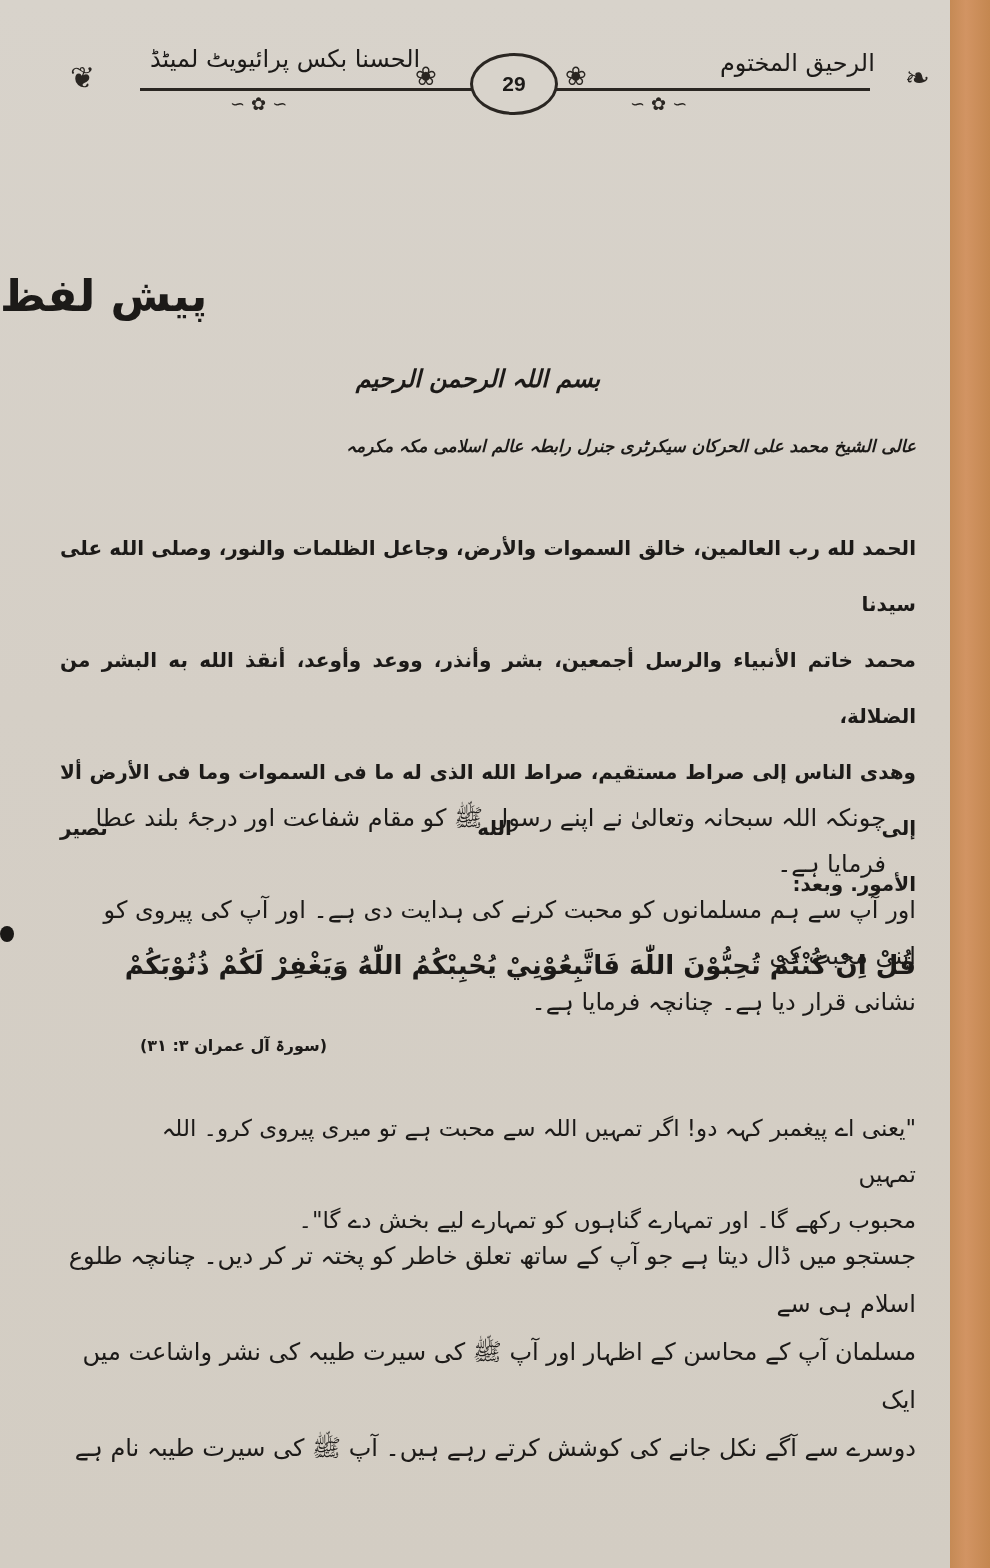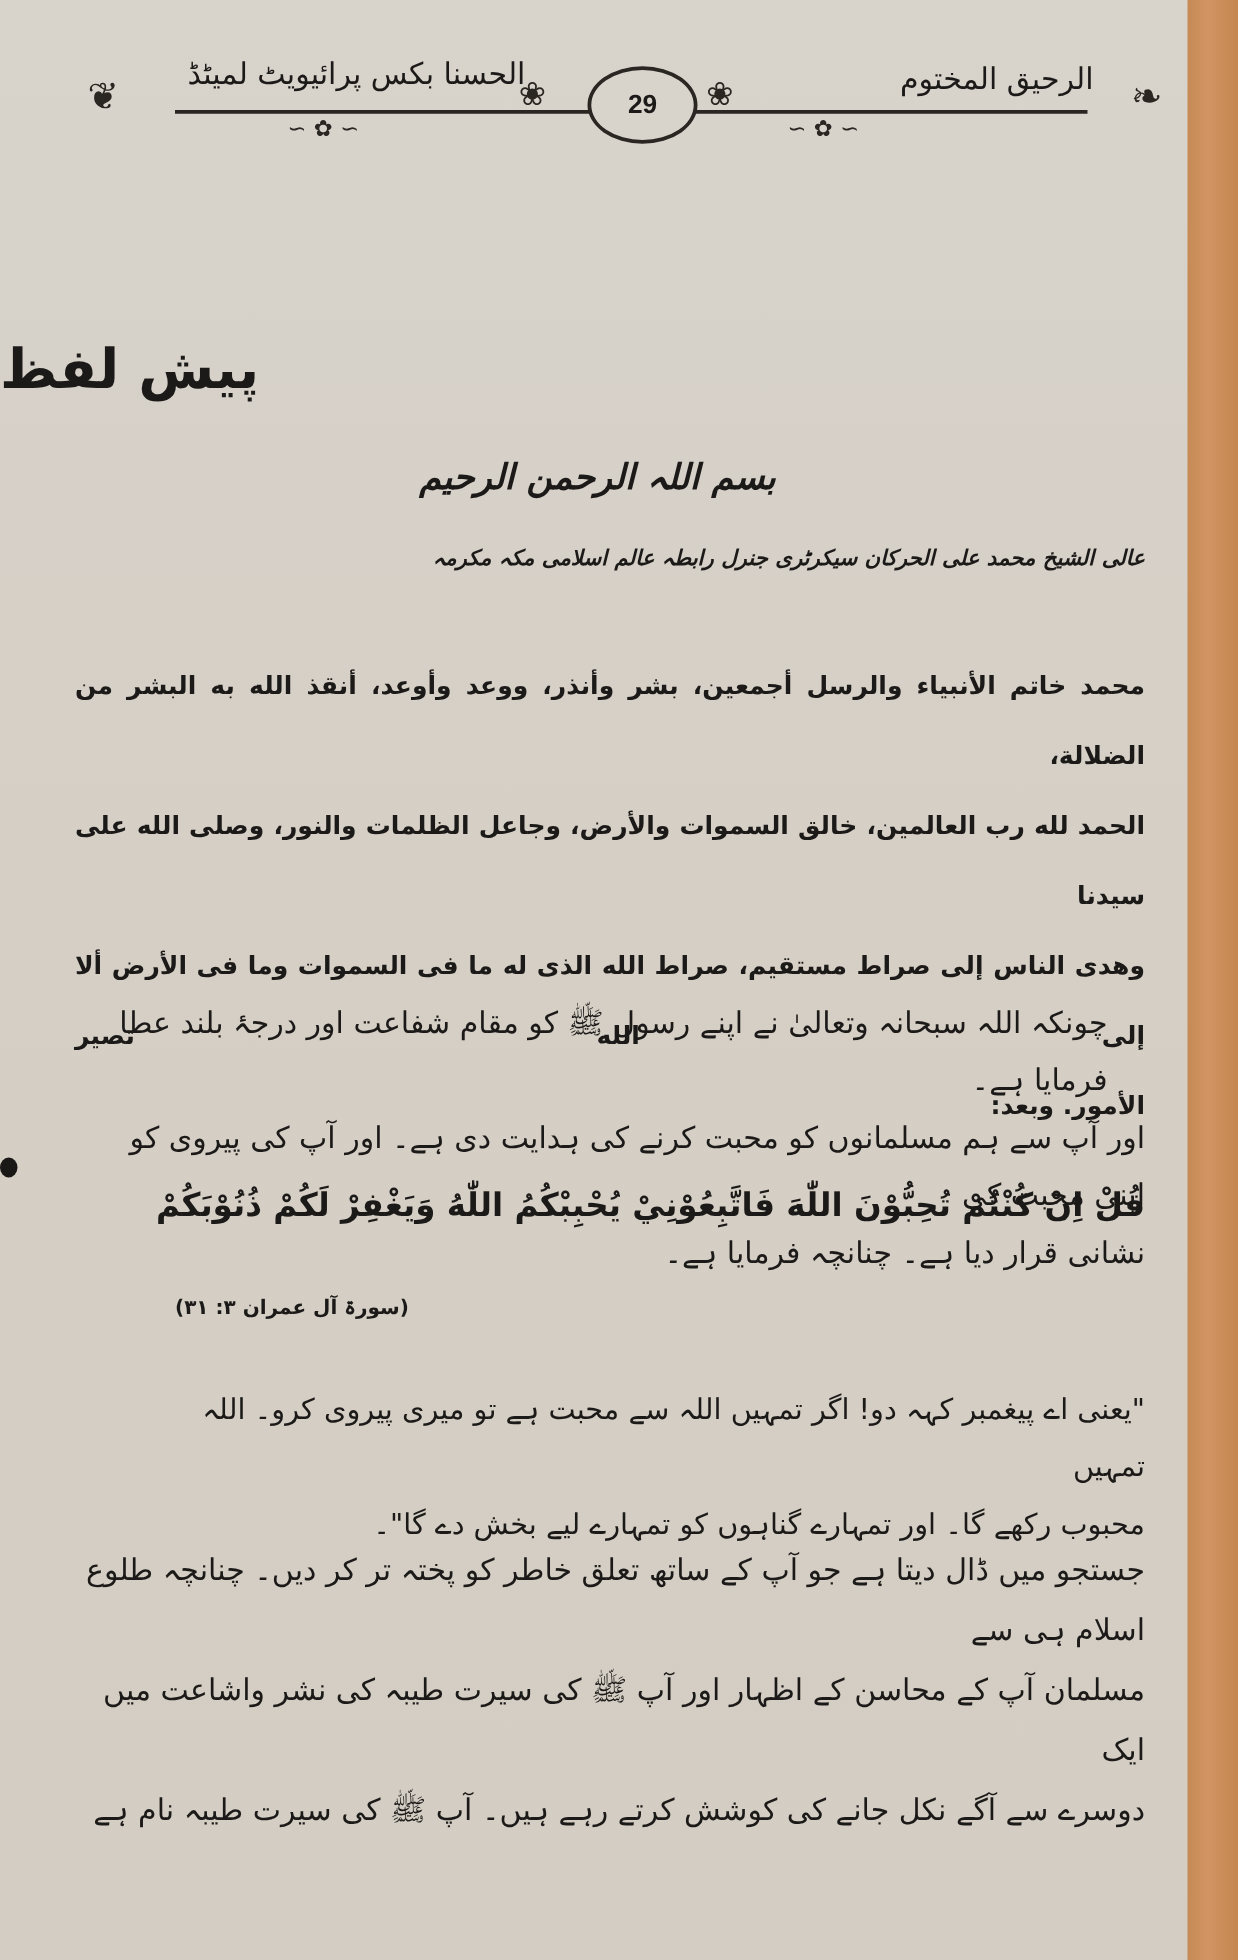--- a/index.html
+++ b/index.html
@@ -34,21 +34,21 @@
       position: absolute; left: 400px; top: 8px; width: 82px; height: 56px;
       border: 3px solid #2a2622; border-radius: 50%;
       display: flex; align-items: center; justify-content: center;
       font-family: "Liberation Sans", sans-serif; font-weight: bold; font-size: 21px;
       background: #d8d3cb;
     }
     .hdr-left-text { position: absolute; left: 80px; top: 0px; font-size: 24px; font-weight: normal; white-space: nowrap; }
     .hdr-right-text { position: absolute; left: 650px; top: 4px; font-size: 24px; white-space: nowrap; }
 
     .title { position: absolute; top: 270px; left: 0; width: 956px; text-align: center; font-size: 44px; font-weight: bold; }
-    .bismillah { position: absolute; top: 365px; left: 0; width: 956px; text-align: center; font-size: 28px; font-weight: bold; font-style: italic; }
+    .bismillah { position: absolute; top: 365px; left: 0; width: 956px; text-align: center; font-size: 24px; font-weight: bold; font-style: italic; }
     .author { position: absolute; top: 436px; right: 40px; width: 860px; font-size: 17px; font-weight: bold; font-style: italic; }
 
     .arabic { position: absolute; left: 60px; right: 40px; font-size: 20px; font-weight: bold; line-height: 56px; }
     .ar-1 { top: 520px; }
     .urdu { position: absolute; left: 60px; right: 40px; font-size: 24px; line-height: 46px; }
     .u1 { top: 795px; }
     .ayah { position: absolute; top: 950px; right: 40px; width: 800px; font-size: 26px; font-weight: bold; direction: rtl; }
     .ref { position: absolute; top: 1036px; left: 140px; font-size: 16px; font-weight: bold; direction: rtl; }
     .quote { position: absolute; top: 1105px; left: 130px; right: 40px; font-size: 23px; line-height: 46px; }
     .u2 { top: 1232px; line-height: 48px; }
@@ -72,22 +72,22 @@
     <div class="hdr-left-text rtl">الحسنا بکس پرائیویٹ لمیٹڈ</div>
     <div class="page-num-oval">29</div>
     <div class="hdr-right-text rtl">الرحیق المختوم</div>
   </div>
 
   <div class="title rtl" style="text-align:left">پیش لفظ</div>
   <div class="bismillah rtl" style="text-align:center">بسم اللہ الرحمن الرحیم</div>
   <div class="author rtl">عالی الشیخ محمد علی الحرکان سیکرٹری جنرل رابطہ عالم اسلامی مکہ مکرمہ</div>
 
   <div class="arabic ar-1 rtl">
+    <p style="text-align:justify;text-align-last:justify">الحمد لله رب العالمین، خالق السموات والأرض، وجاعل الظلمات والنور، وصلى الله على سیدنا</p>
     <p style="text-align:justify;text-align-last:justify">محمد خاتم الأنبیاء والرسل أجمعین، بشر وأنذر، ووعد وأوعد، أنقذ الله به البشر من الضلالة،</p>
-    <p style="text-align:justify;text-align-last:justify">الحمد لله رب العالمین، خالق السموات والأرض، وجاعل الظلمات والنور، وصلى الله على سیدنا</p>
     <p style="text-align:justify;text-align-last:justify">وهدى الناس إلى صراط مستقیم، صراط الله الذی له ما فی السموات وما فی الأرض ألا إلى الله تصیر</p>
     <p>الأمور. وبعد:</p>
   </div>
 
   <div class="urdu u1 rtl">
     <p style="padding-right:30px">چونکہ اللہ سبحانہ وتعالیٰ نے اپنے رسول ﷺ کو مقام شفاعت اور درجۂ بلند عطا فرمایا ہے۔</p>
     <p>اور آپ سے ہم مسلمانوں کو محبت کرنے کی ہدایت دی ہے۔ اور آپ کی پیروی کو اپنی محبت کی</p>
     <p>نشانی قرار دیا ہے۔ چنانچہ فرمایا ہے۔</p>
   </div>
 

